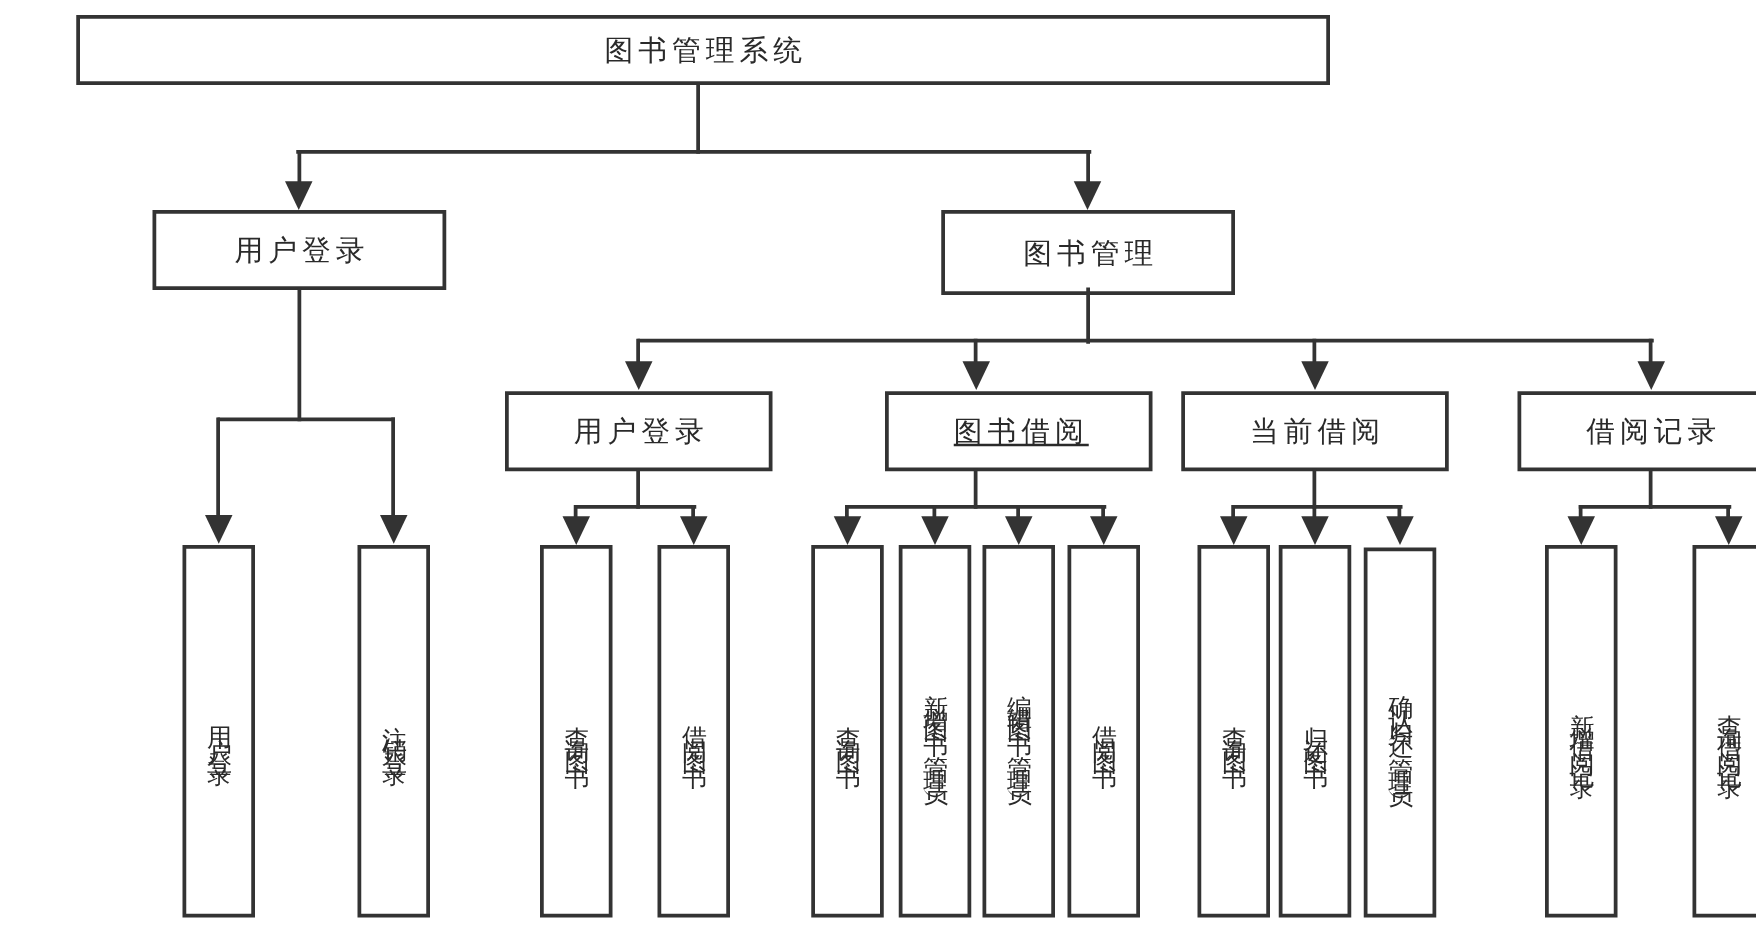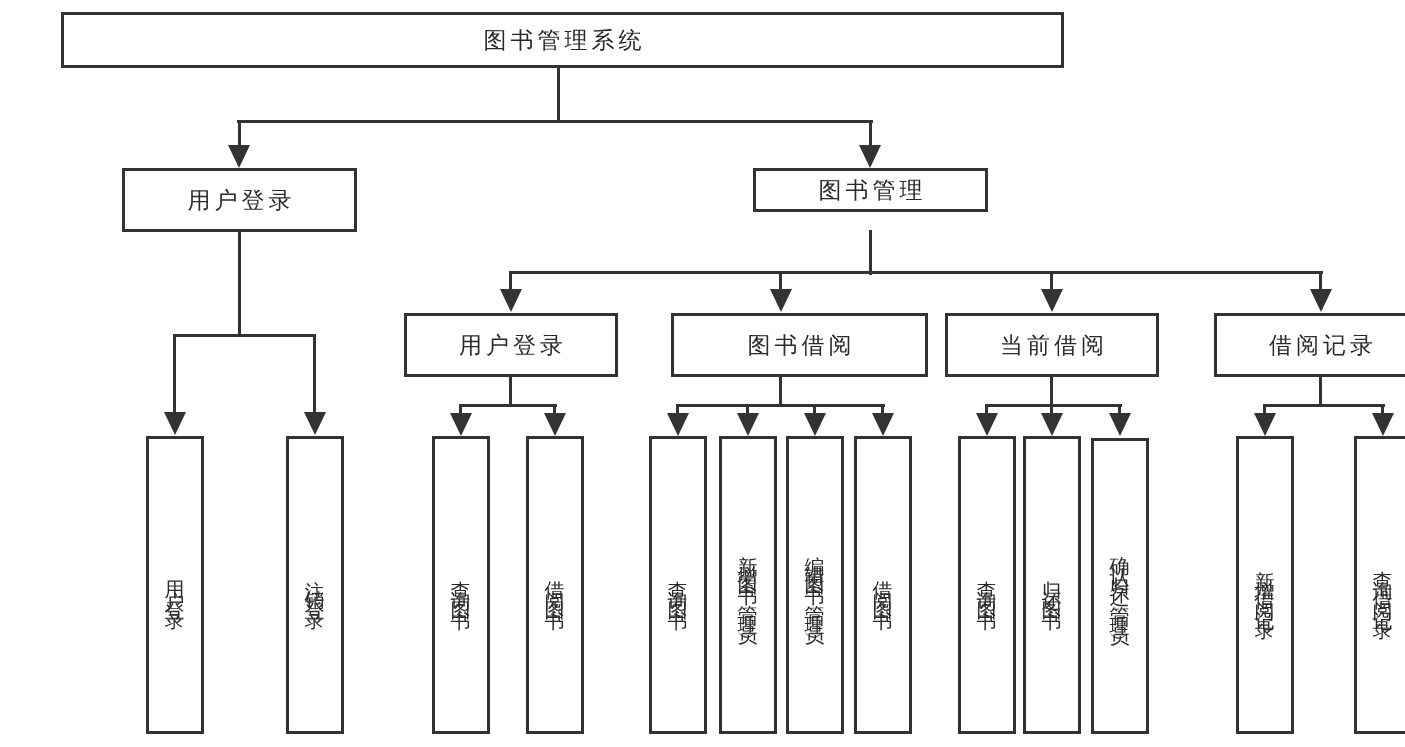--- a/index.html
+++ b/index.html
@@ -55,21 +55,21 @@
   <div class="v" style="left:516px;top:66px;height:57px;"></div>
   <div class="h" style="left:196px;top:120px;width:636px;"></div>
   <div class="v" style="left:197px;top:120px;height:32px;"></div>
   <div class="arr" style="left:187px;top:145px;"></div>
   <div class="v" style="left:828px;top:120px;height:32px;"></div>
   <div class="arr" style="left:818px;top:145px;"></div>
 
   <div class="node hnode" style="left:81px;top:168px;width:235px;height:64px;">
     <span>用户登录</span>
   </div>
-  <div class="node hnode" style="left:712px;top:168px;width:235px;height:44px;">
+  <div class="node hnode" style="left:712px;top:168px;width:235px;height:68px;">
     <span>图书管理</span>
   </div>
 
   <div class="v" style="left:197px;top:230px;height:107px;"></div>
   <div class="h" style="left:133px;top:334px;width:142px;"></div>
   <div class="v" style="left:132px;top:334px;height:86px;"></div>
   <div class="arr" style="left:123px;top:412px;"></div>
   <div class="v" style="left:272px;top:334px;height:86px;"></div>
   <div class="arr" style="left:263px;top:412px;"></div>
 
@@ -80,21 +80,21 @@
   <div class="v" style="left:738px;top:271px;height:22px;"></div>
   <div class="arr" style="left:729px;top:289px;"></div>
   <div class="v" style="left:1009px;top:271px;height:22px;"></div>
   <div class="arr" style="left:1000px;top:289px;"></div>
   <div class="v" style="left:1278px;top:271px;height:22px;"></div>
   <div class="arr" style="left:1269px;top:289px;"></div>
 
   <div class="node hnode" style="left:363px;top:313px;width:214px;height:64px;">
     <span>用户登录</span>
   </div>
-  <div class="node hnode" style="left:630px;top:313px;width:257px;height:64px;">
+  <div class="node hnode" style="left:667px;top:313px;width:214px;height:64px;text-decoration:underline;">
     <span>图书借阅</span>
   </div>
   <div class="node hnode" style="left:1173px;top:313px;width:214px;height:64px;">
     <span>借阅记录</span>
   </div>
   <div class="node hnode" style="left:904px;top:313px;width:214px;height:64px;">
     <span>当前借阅</span>
   </div>
 
   <div class="v" style="left:468px;top:375px;height:32px;"></div>

